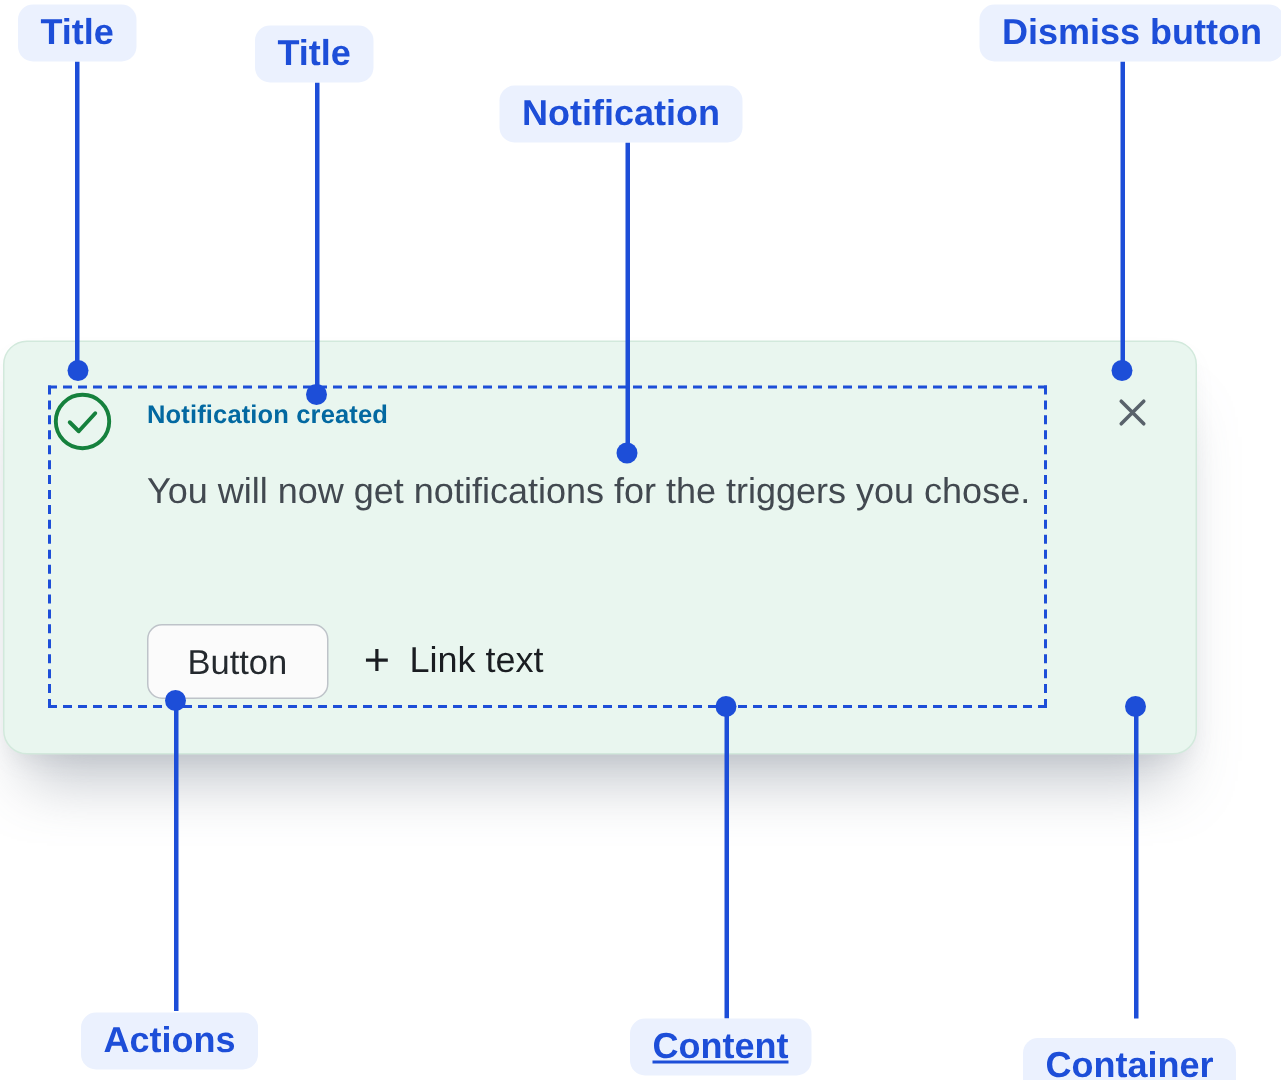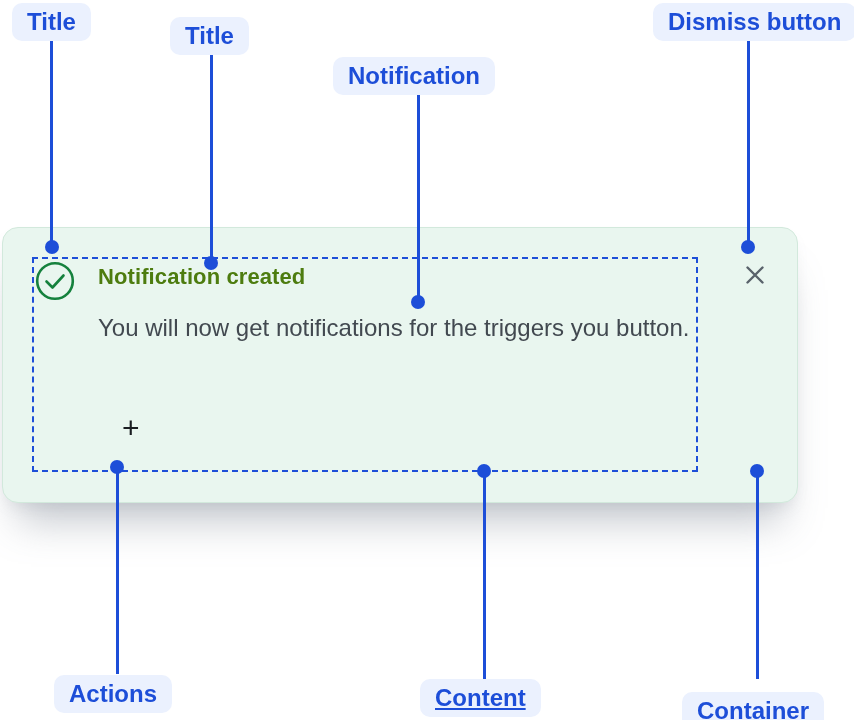--- a/index.html
+++ b/index.html
@@ -47,23 +47,23 @@
   }
 
   .text-col {
     position: absolute;
     left: 64px;
     top: 3px;
     width: 598px;
   }
 
   .notif-title {
-    font-size: 22px;
+    font-size: 17px;
     font-weight: 700;
-    color: #4d7c0f;
+    color: #0369a1;
     letter-spacing: 0.1px;
     line-height: 30px;
   }
 
   .notif-desc {
     margin-top: 16px;
     font-size: 24px;
     font-weight: 400;
     color: #424950;
     line-height: 39px;
@@ -189,26 +189,28 @@
 
       <span class="icon-circle">
         <svg width="40" height="40" viewBox="0 0 40 40">
           <circle cx="20" cy="20" r="17.8" fill="none" stroke="#15813D" stroke-width="2.6"></circle>
           <path d="M11.5 20.5 L17.5 26.5 L28.5 14.5" fill="none" stroke="#15813D" stroke-width="2.6" stroke-linecap="round" stroke-linejoin="round"></path>
         </svg>
       </span>
 
       <div class="text-col">
         <div class="notif-title">Notification created</div>
-        <div class="notif-desc">You will now get notifications for the triggers you button.</div>
+        <div class="notif-desc">You will now get notifications for the triggers you chose.</div>
       </div>
 
       <div class="actions-row">
+        <button class="action-button">Button</button>
         <a class="action-link">
           <span class="plus-glyph">+</span>
+          <span>Link text</span>
         </a>
       </div>
     </div>
 
     <button class="dismiss-button">
       <span>
         <svg width="22" height="22" viewBox="0 0 22 22">
           <path d="M3.5 3.5 L18.5 18.5 M18.5 3.5 L3.5 18.5" fill="none" stroke="#59626B" stroke-width="2.4" stroke-linecap="round"></path>
         </svg>
       </span>

